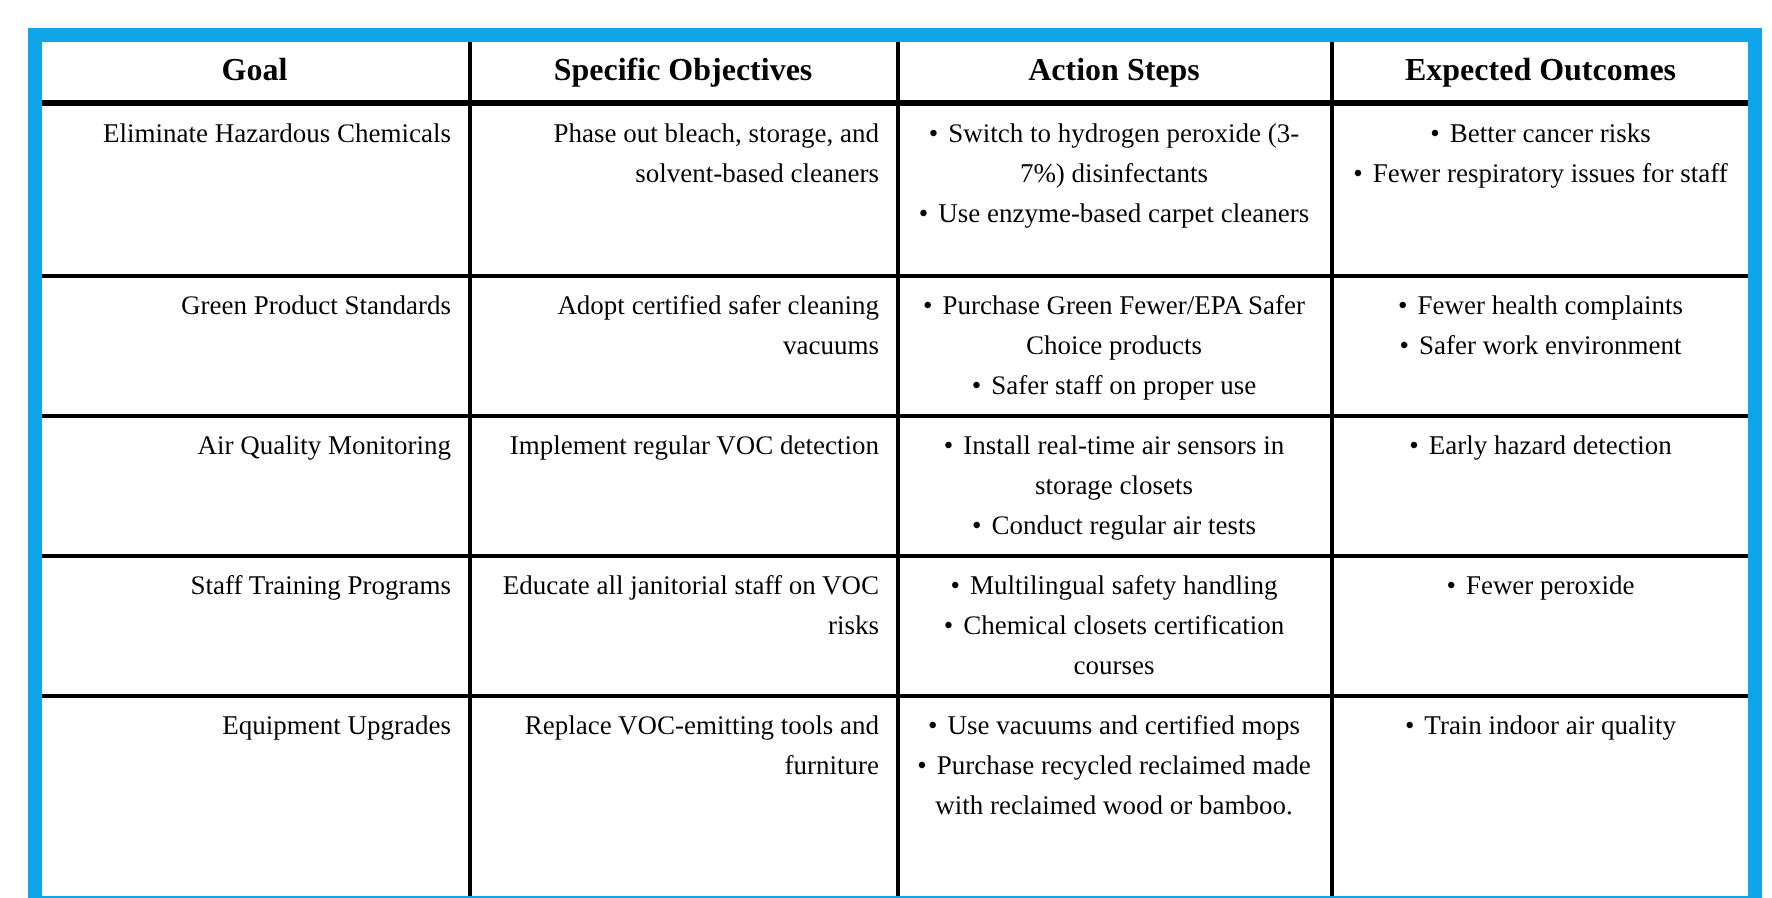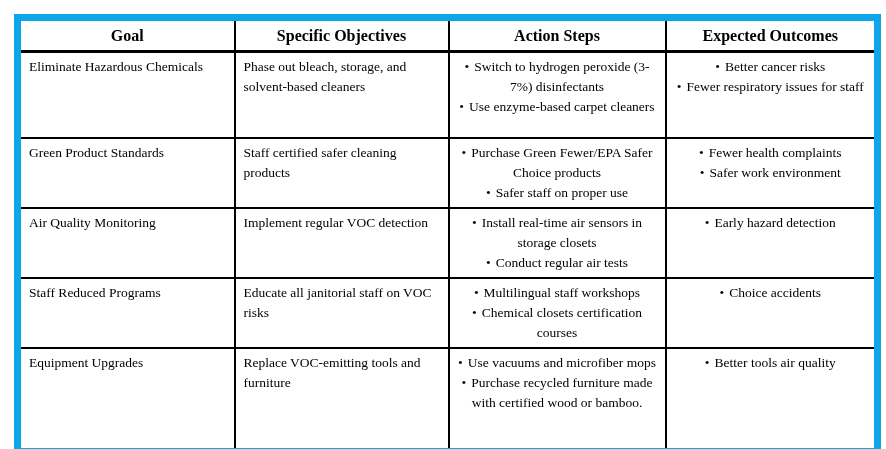--- a/index.html
+++ b/index.html
@@ -33,21 +33,21 @@
     font-weight: bold;
     padding: 0 4px;
   }
   .plan-table td {
     border: 2px solid #000000;
     vertical-align: top;
     font-size: 13.5px;
     line-height: 20px;
     padding: 4px 8px 4px 8px;
   }
-  td.cell-center { text-align: left; }
+  td.cell-center { text-align: right; }
   td.cell-list   { text-align: center; }
   .bullet-line { display: block; }
   .bullet-glyph { margin-right: 5px; }
   tbody tr:nth-child(1) { height: 86px; }
   tbody tr:nth-child(2) { height: 66px; margin-top: 12px; }
   tbody tr:nth-child(3) { height: 67px; margin-left: 34px; }
   tbody tr:nth-child(4) { height: 66px; }
   tbody tr:nth-child(5) { height: 104px; }
 </style>
 </head>
@@ -76,21 +76,21 @@
           <div class="bullet-line"><span class="bullet-glyph">•</span><span>Switch to hydrogen peroxide (3-7%) disinfectants</span></div>
           <div class="bullet-line"><span class="bullet-glyph">•</span><span>Use enzyme-based carpet cleaners</span></div>
         </td>
         <td class="cell-list">
           <div class="bullet-line"><span class="bullet-glyph">•</span><span>Better cancer risks</span></div>
           <div class="bullet-line"><span class="bullet-glyph">•</span><span>Fewer respiratory issues for staff</span></div>
         </td>
       </tr>
       <tr>
         <td class="cell-center">Green Product Standards</td>
-        <td class="cell-center">Staff certified safer cleaning products</td>
+        <td class="cell-center">Adopt certified safer cleaning vacuums</td>
         <td class="cell-list">
           <div class="bullet-line"><span class="bullet-glyph">•</span><span>Purchase Green Fewer/EPA Safer Choice products</span></div>
           <div class="bullet-line"><span class="bullet-glyph">•</span><span>Safer staff on proper use</span></div>
         </td>
         <td class="cell-list">
           <div class="bullet-line"><span class="bullet-glyph">•</span><span>Fewer health complaints</span></div>
           <div class="bullet-line"><span class="bullet-glyph">•</span><span>Safer work environment</span></div>
         </td>
       </tr>
       <tr>
@@ -98,35 +98,35 @@
         <td class="cell-center">Implement regular VOC detection</td>
         <td class="cell-list">
           <div class="bullet-line"><span class="bullet-glyph">•</span><span>Install real-time air sensors in storage closets</span></div>
           <div class="bullet-line"><span class="bullet-glyph">•</span><span>Conduct regular air tests</span></div>
         </td>
         <td class="cell-list">
           <div class="bullet-line"><span class="bullet-glyph">•</span><span>Early hazard detection</span></div>
         </td>
       </tr>
       <tr>
-        <td class="cell-center">Staff Reduced Programs</td>
+        <td class="cell-center">Staff Training Programs</td>
         <td class="cell-center">Educate all janitorial staff on VOC risks</td>
         <td class="cell-list">
-          <div class="bullet-line"><span class="bullet-glyph">•</span><span>Multilingual staff workshops</span></div>
+          <div class="bullet-line"><span class="bullet-glyph">•</span><span>Multilingual safety handling</span></div>
           <div class="bullet-line"><span class="bullet-glyph">•</span><span>Chemical closets certification courses</span></div>
         </td>
         <td class="cell-list">
-          <div class="bullet-line"><span class="bullet-glyph">•</span><span>Choice accidents</span></div>
+          <div class="bullet-line"><span class="bullet-glyph">•</span><span>Fewer peroxide</span></div>
         </td>
       </tr>
       <tr>
         <td class="cell-center">Equipment Upgrades</td>
         <td class="cell-center">Replace VOC-emitting tools and furniture</td>
         <td class="cell-list">
-          <div class="bullet-line"><span class="bullet-glyph">•</span><span>Use vacuums and microfiber mops</span></div>
-          <div class="bullet-line"><span class="bullet-glyph">•</span><span>Purchase recycled furniture made with certified wood or bamboo.</span></div>
+          <div class="bullet-line"><span class="bullet-glyph">•</span><span>Use vacuums and certified mops</span></div>
+          <div class="bullet-line"><span class="bullet-glyph">•</span><span>Purchase recycled reclaimed made with reclaimed wood or bamboo.</span></div>
         </td>
         <td class="cell-list">
-          <div class="bullet-line"><span class="bullet-glyph">•</span><span>Better tools air quality</span></div>
+          <div class="bullet-line"><span class="bullet-glyph">•</span><span>Train indoor air quality</span></div>
         </td>
       </tr>
     </tbody>
 </table>
 
 </body></html>

